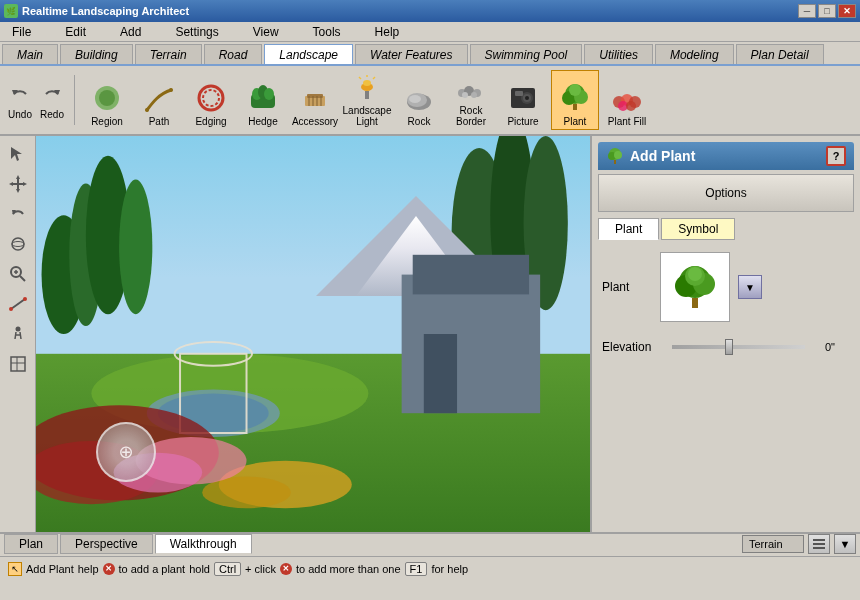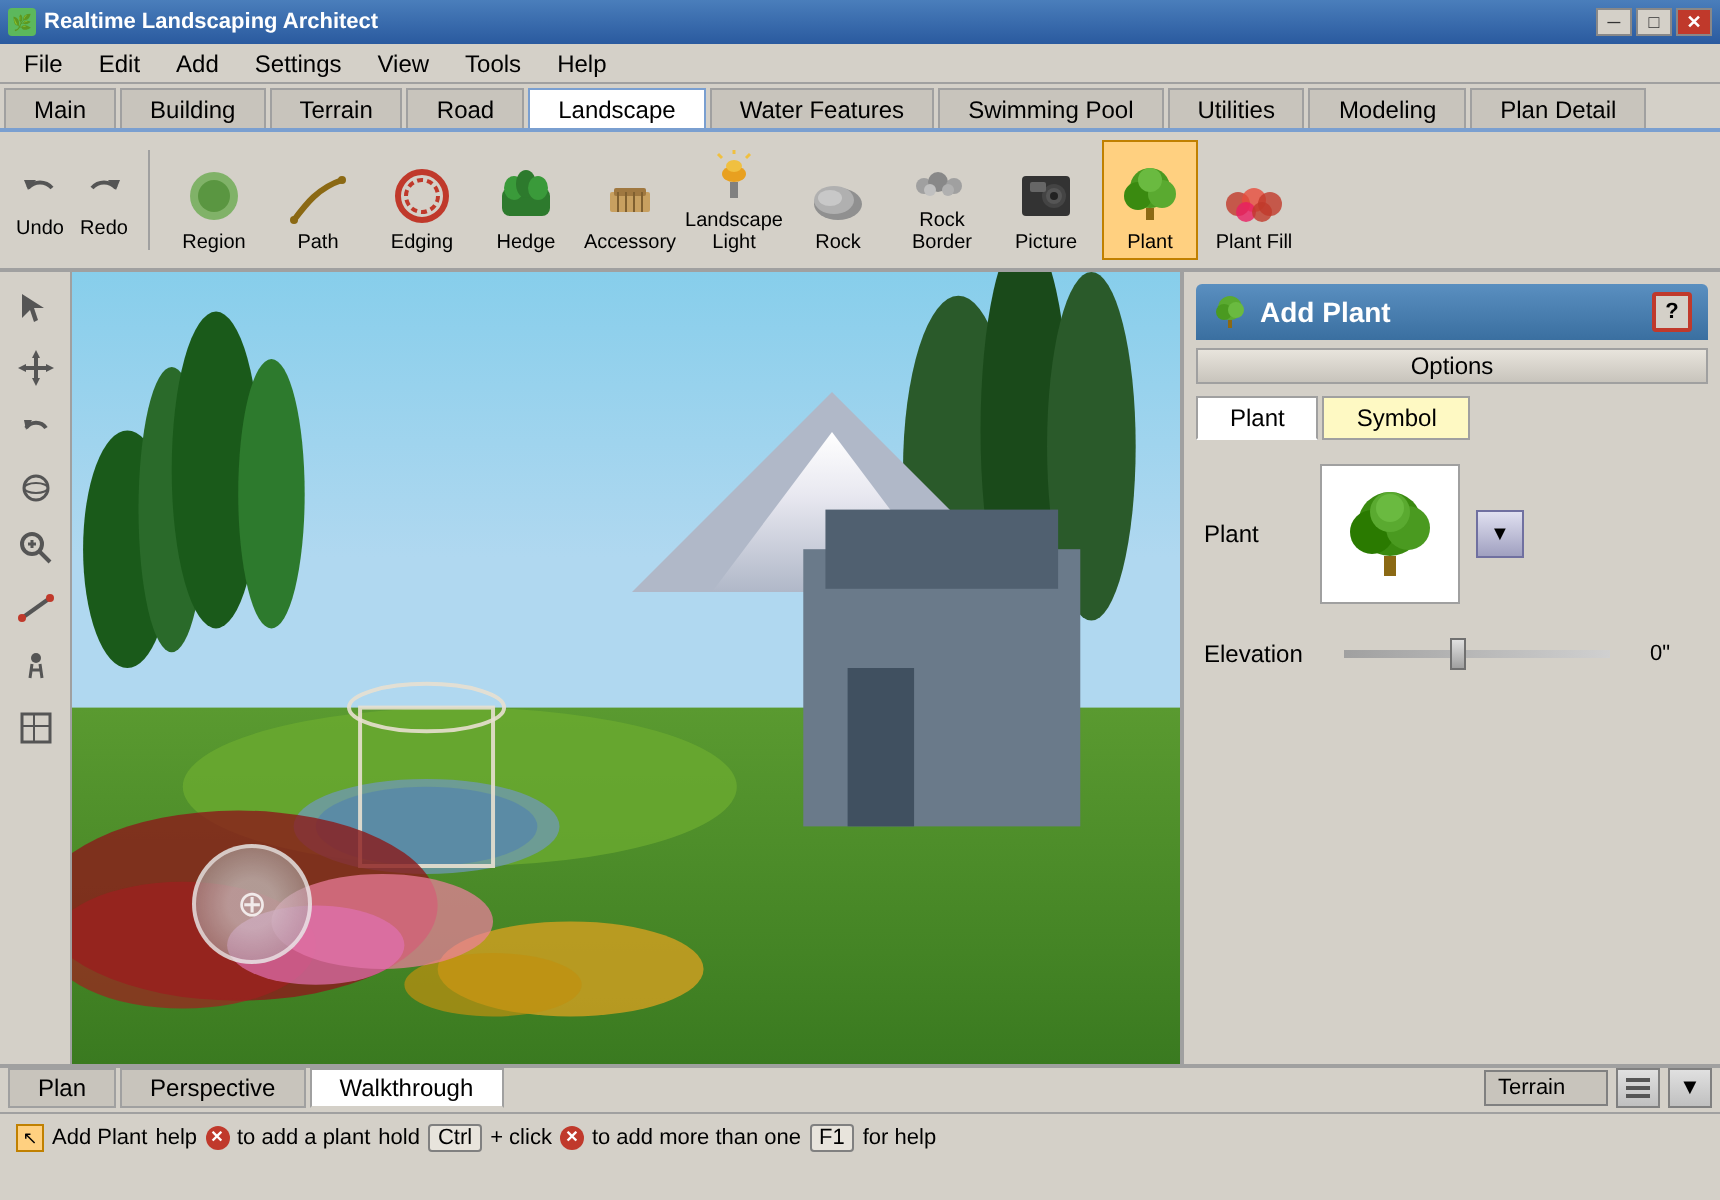--- a/index.html
+++ b/index.html
@@ -24,21 +24,21 @@
     .titlebar-btn.close { background: #c0392b; color: white; }
 
     
     #menubar {
       height: 20px;
       background: #d4d0c8;
       display: flex;
       align-items: center;
       padding: 0 4px;
       border-bottom: 1px solid #a0a0a0;
-      gap: 2px;
+      gap: 18px;
     }
     .menu-item { padding: 1px 8px; font-size: 12px; cursor: pointer; }
 
     
     #main-tabs {
       height: 24px;
       background: #d4d0c8;
       display: flex;
       align-items: flex-end;
       padding: 0 2px;
@@ -48,20 +48,21 @@
       padding: 3px 14px;
       font-size: 12px;
       cursor: pointer;
       border: 1px solid #a0a0a0;
       border-bottom: none;
       background: #c8c4bc;
       margin-right: 2px;
       height: 20px;
       display: flex;
       align-items: center;
+      font-style: italic;
     }
     .main-tab.active {
       background: white;
       border-color: #7a9fd0;
       color: #000;
     }
 
     
     #toolbar {
       height: 70px;
@@ -182,21 +183,21 @@
       font-weight: bold;
       cursor: pointer;
       border-radius: 2px;
     }
     #options-btn {
       display: block;
       width: 100%;
       text-align: center;
       background: linear-gradient(to bottom, #e8e4dc, #c8c4bc);
       border: 1px solid #a0a0a0;
-      padding: 1px;
+      padding: 11px;
       cursor: pointer;
       font-size: 12px;
       margin-bottom: 6px;
     }
     #panel-tabs {
       display: flex;
       gap: 2px;
       margin-bottom: 8px;
     }
     .panel-tab {

